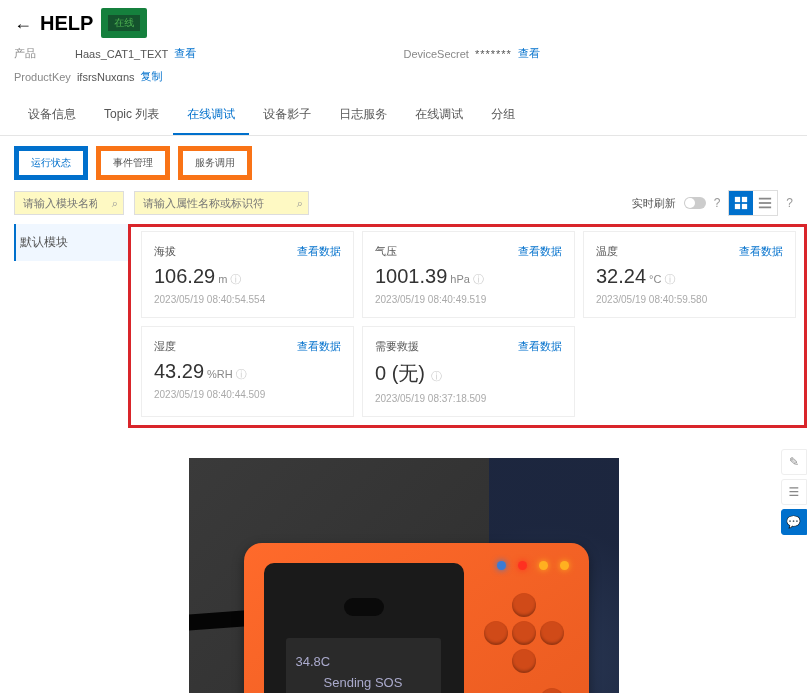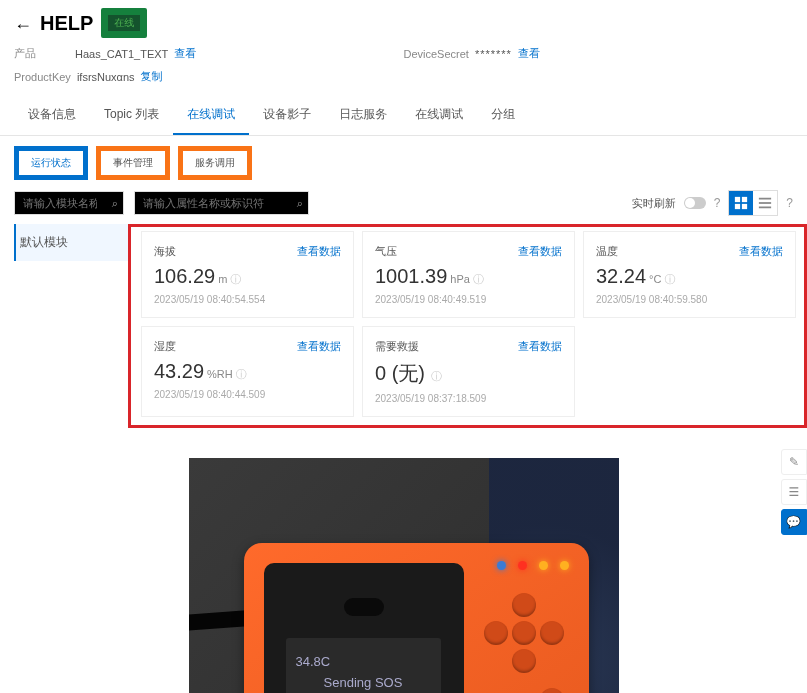--- a/index.html
+++ b/index.html
@@ -16,21 +16,21 @@
 .link { color: #0070cc; cursor: pointer; }
 .dots { letter-spacing: 1px; color: #555; }
 .tabs { border-bottom: 1px solid #e5e5e5; margin-top: 12px; padding: 0 14px; display: flex; }
 .tab { padding: 10px 14px; font-size: 12px; color: #555; cursor: pointer; border-bottom: 2px solid transparent; }
 .tab.active { color: #0070cc; border-bottom-color: #0070cc; }
 .sub-tabs { padding: 10px 14px; display: flex; gap: 8px; }
 .sub-tab { padding: 5px 12px; font-size: 10px; border: 5px solid #f97316; cursor: pointer; color: #555; }
 .sub-tab.active { border-color: #0070cc; color: #0070cc; }
 .controls { padding: 0 14px 8px; display: flex; align-items: center; }
 .search-box { position: relative; }
-.search-input { border: 1px solid #ddd; padding: 5px 26px 5px 8px; font-size: 11px; color: #888; background: #000000; }
+.search-input { border: 1px solid #ddd; padding: 5px 26px 5px 8px; font-size: 11px; color: #888; background: #fef9c3; }
 .search-input.left { width: 110px; }
 .search-input.main { width: 175px; margin-left: 10px; }
 .search-icon { position: absolute; right: 6px; top: 50%; transform: translateY(-50%); color: #999; font-size: 11px; }
 .right-controls { margin-left: auto; display: flex; align-items: center; gap: 8px; }
 .refresh-label { font-size: 11px; color: #555; }
 .toggle { width: 22px; height: 12px; border-radius: 6px; background: #ccc; position: relative; cursor: pointer; }
 .toggle::after { content: ""; position: absolute; width: 10px; height: 10px; border-radius: 50%; background: #fff; top: 1px; left: 1px; }
 .help-icon { color: #999; font-size: 12px; cursor: pointer; }
 .view-toggle { display: flex; border: 1px solid #ddd; }
 .view-btn { width: 24px; height: 24px; display: flex; align-items: center; justify-content: center; cursor: pointer; color: #888; }

